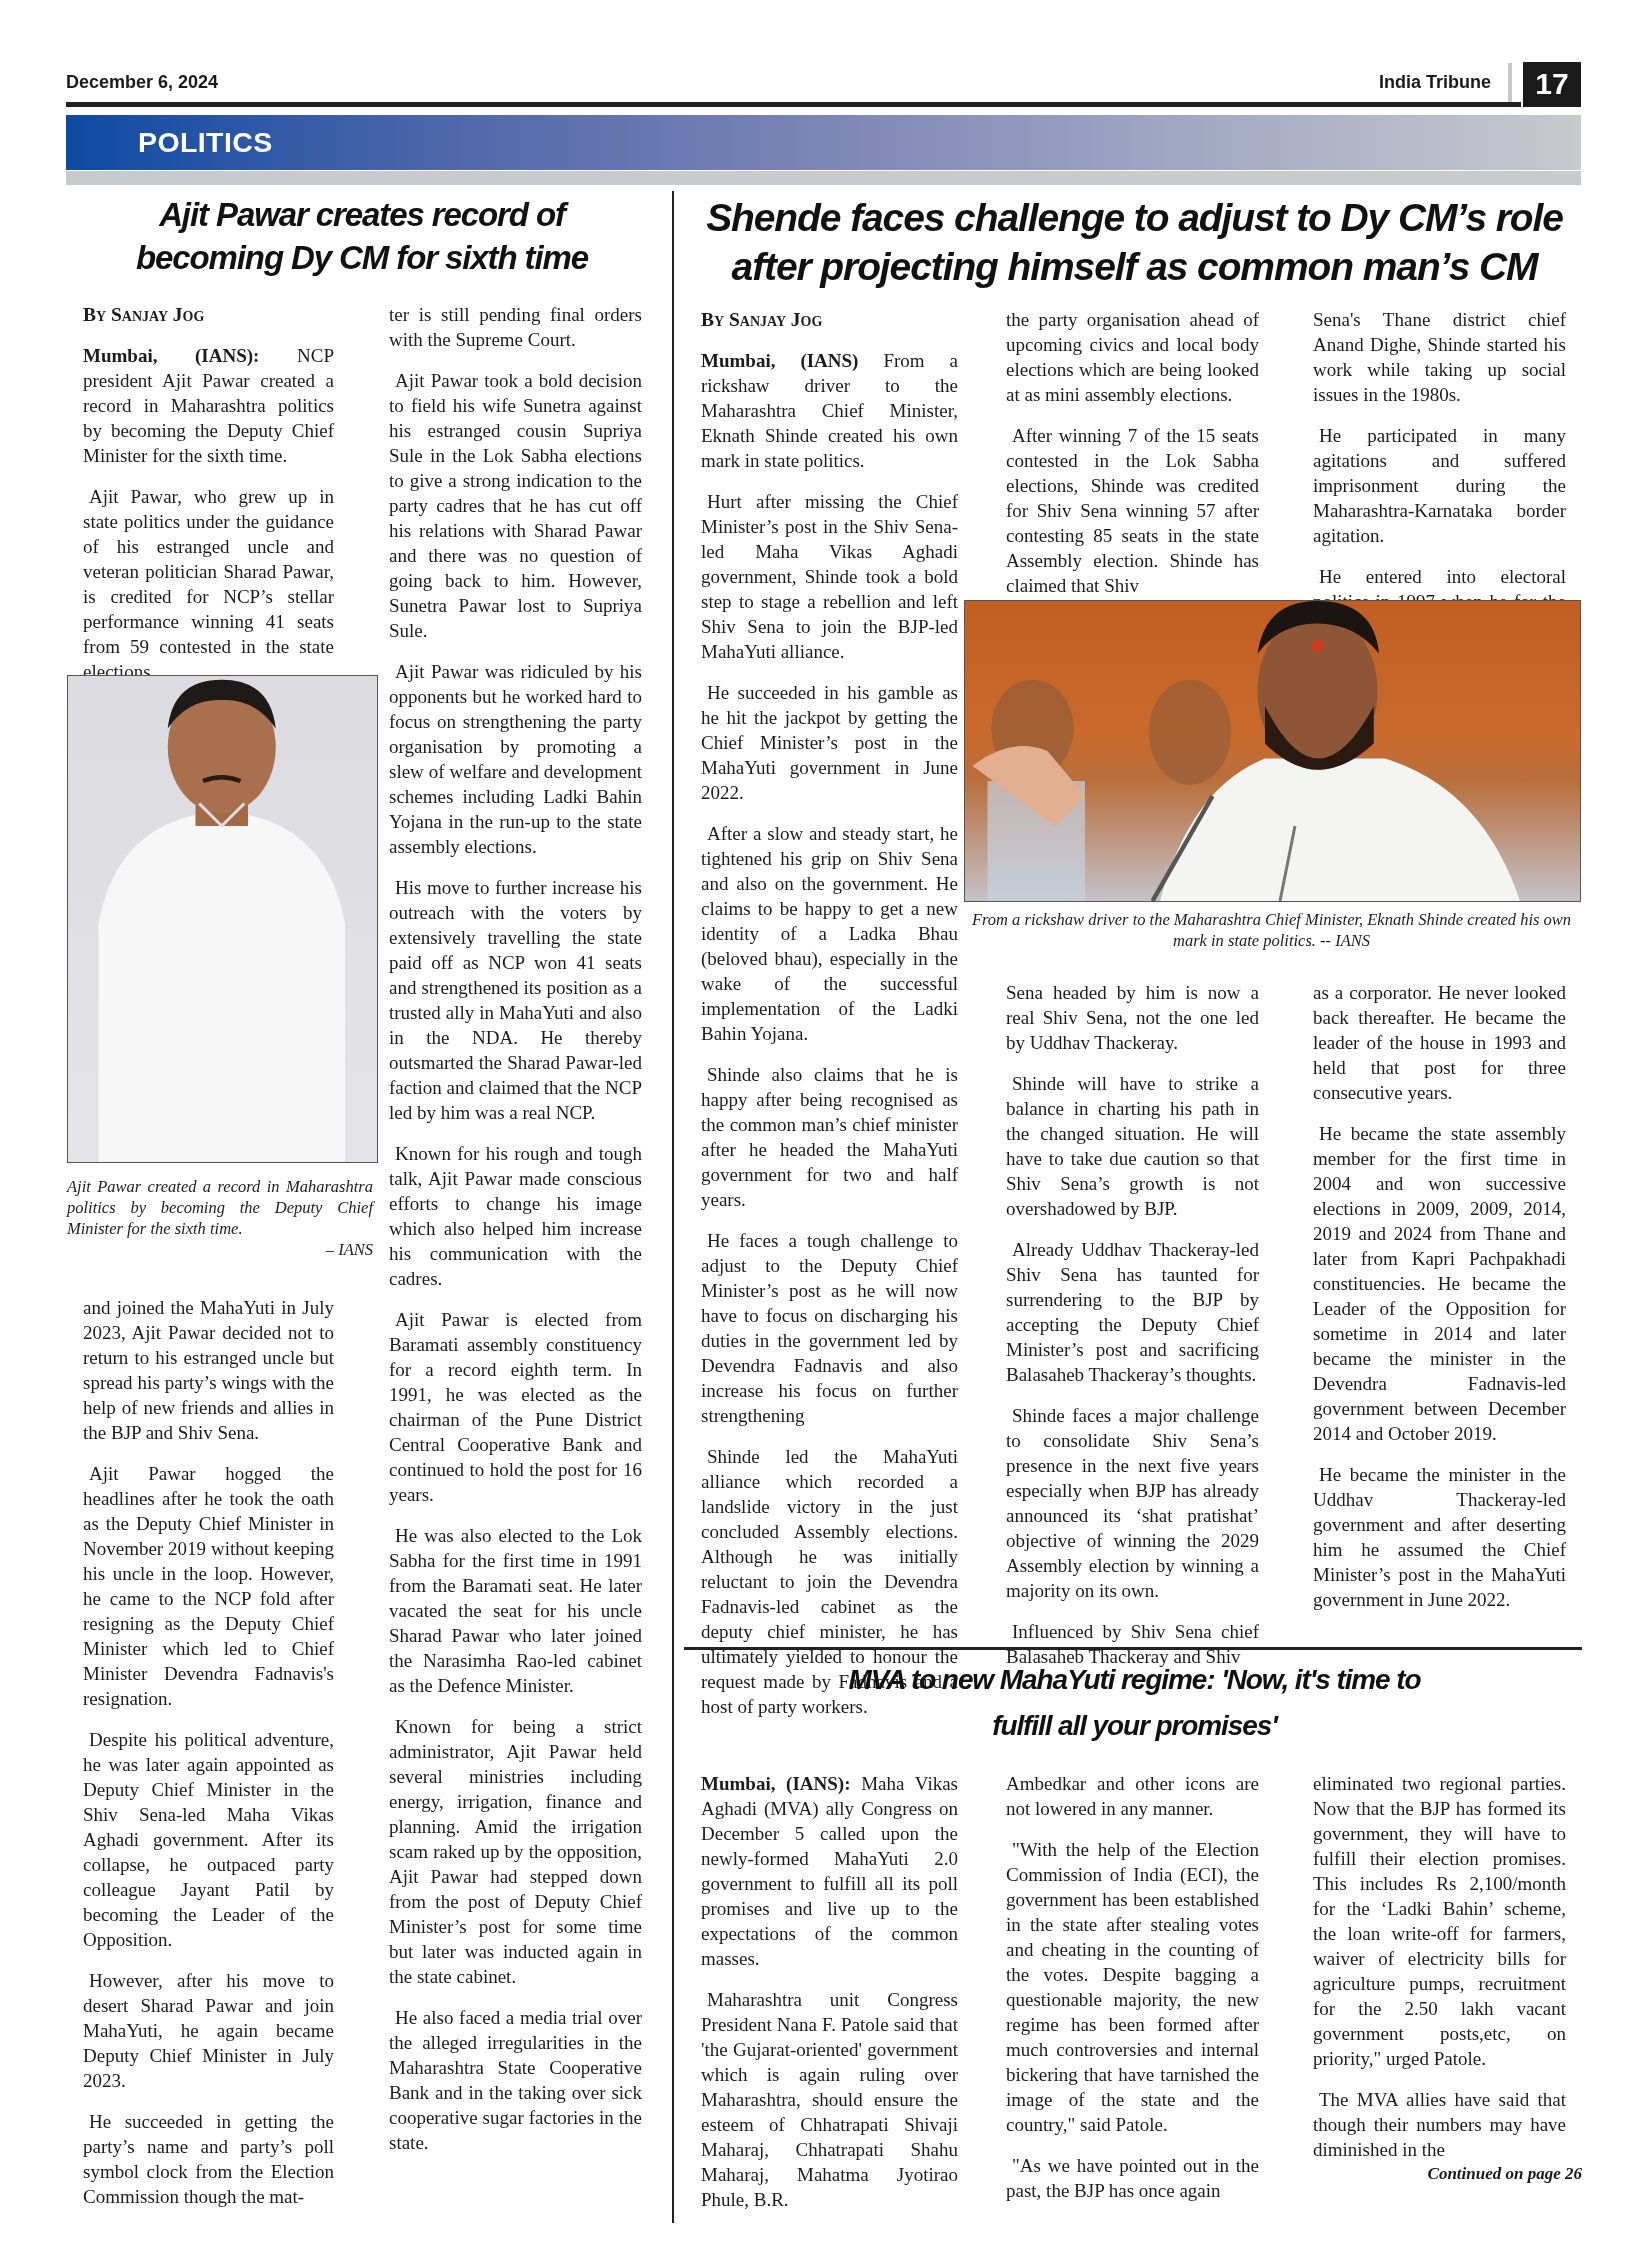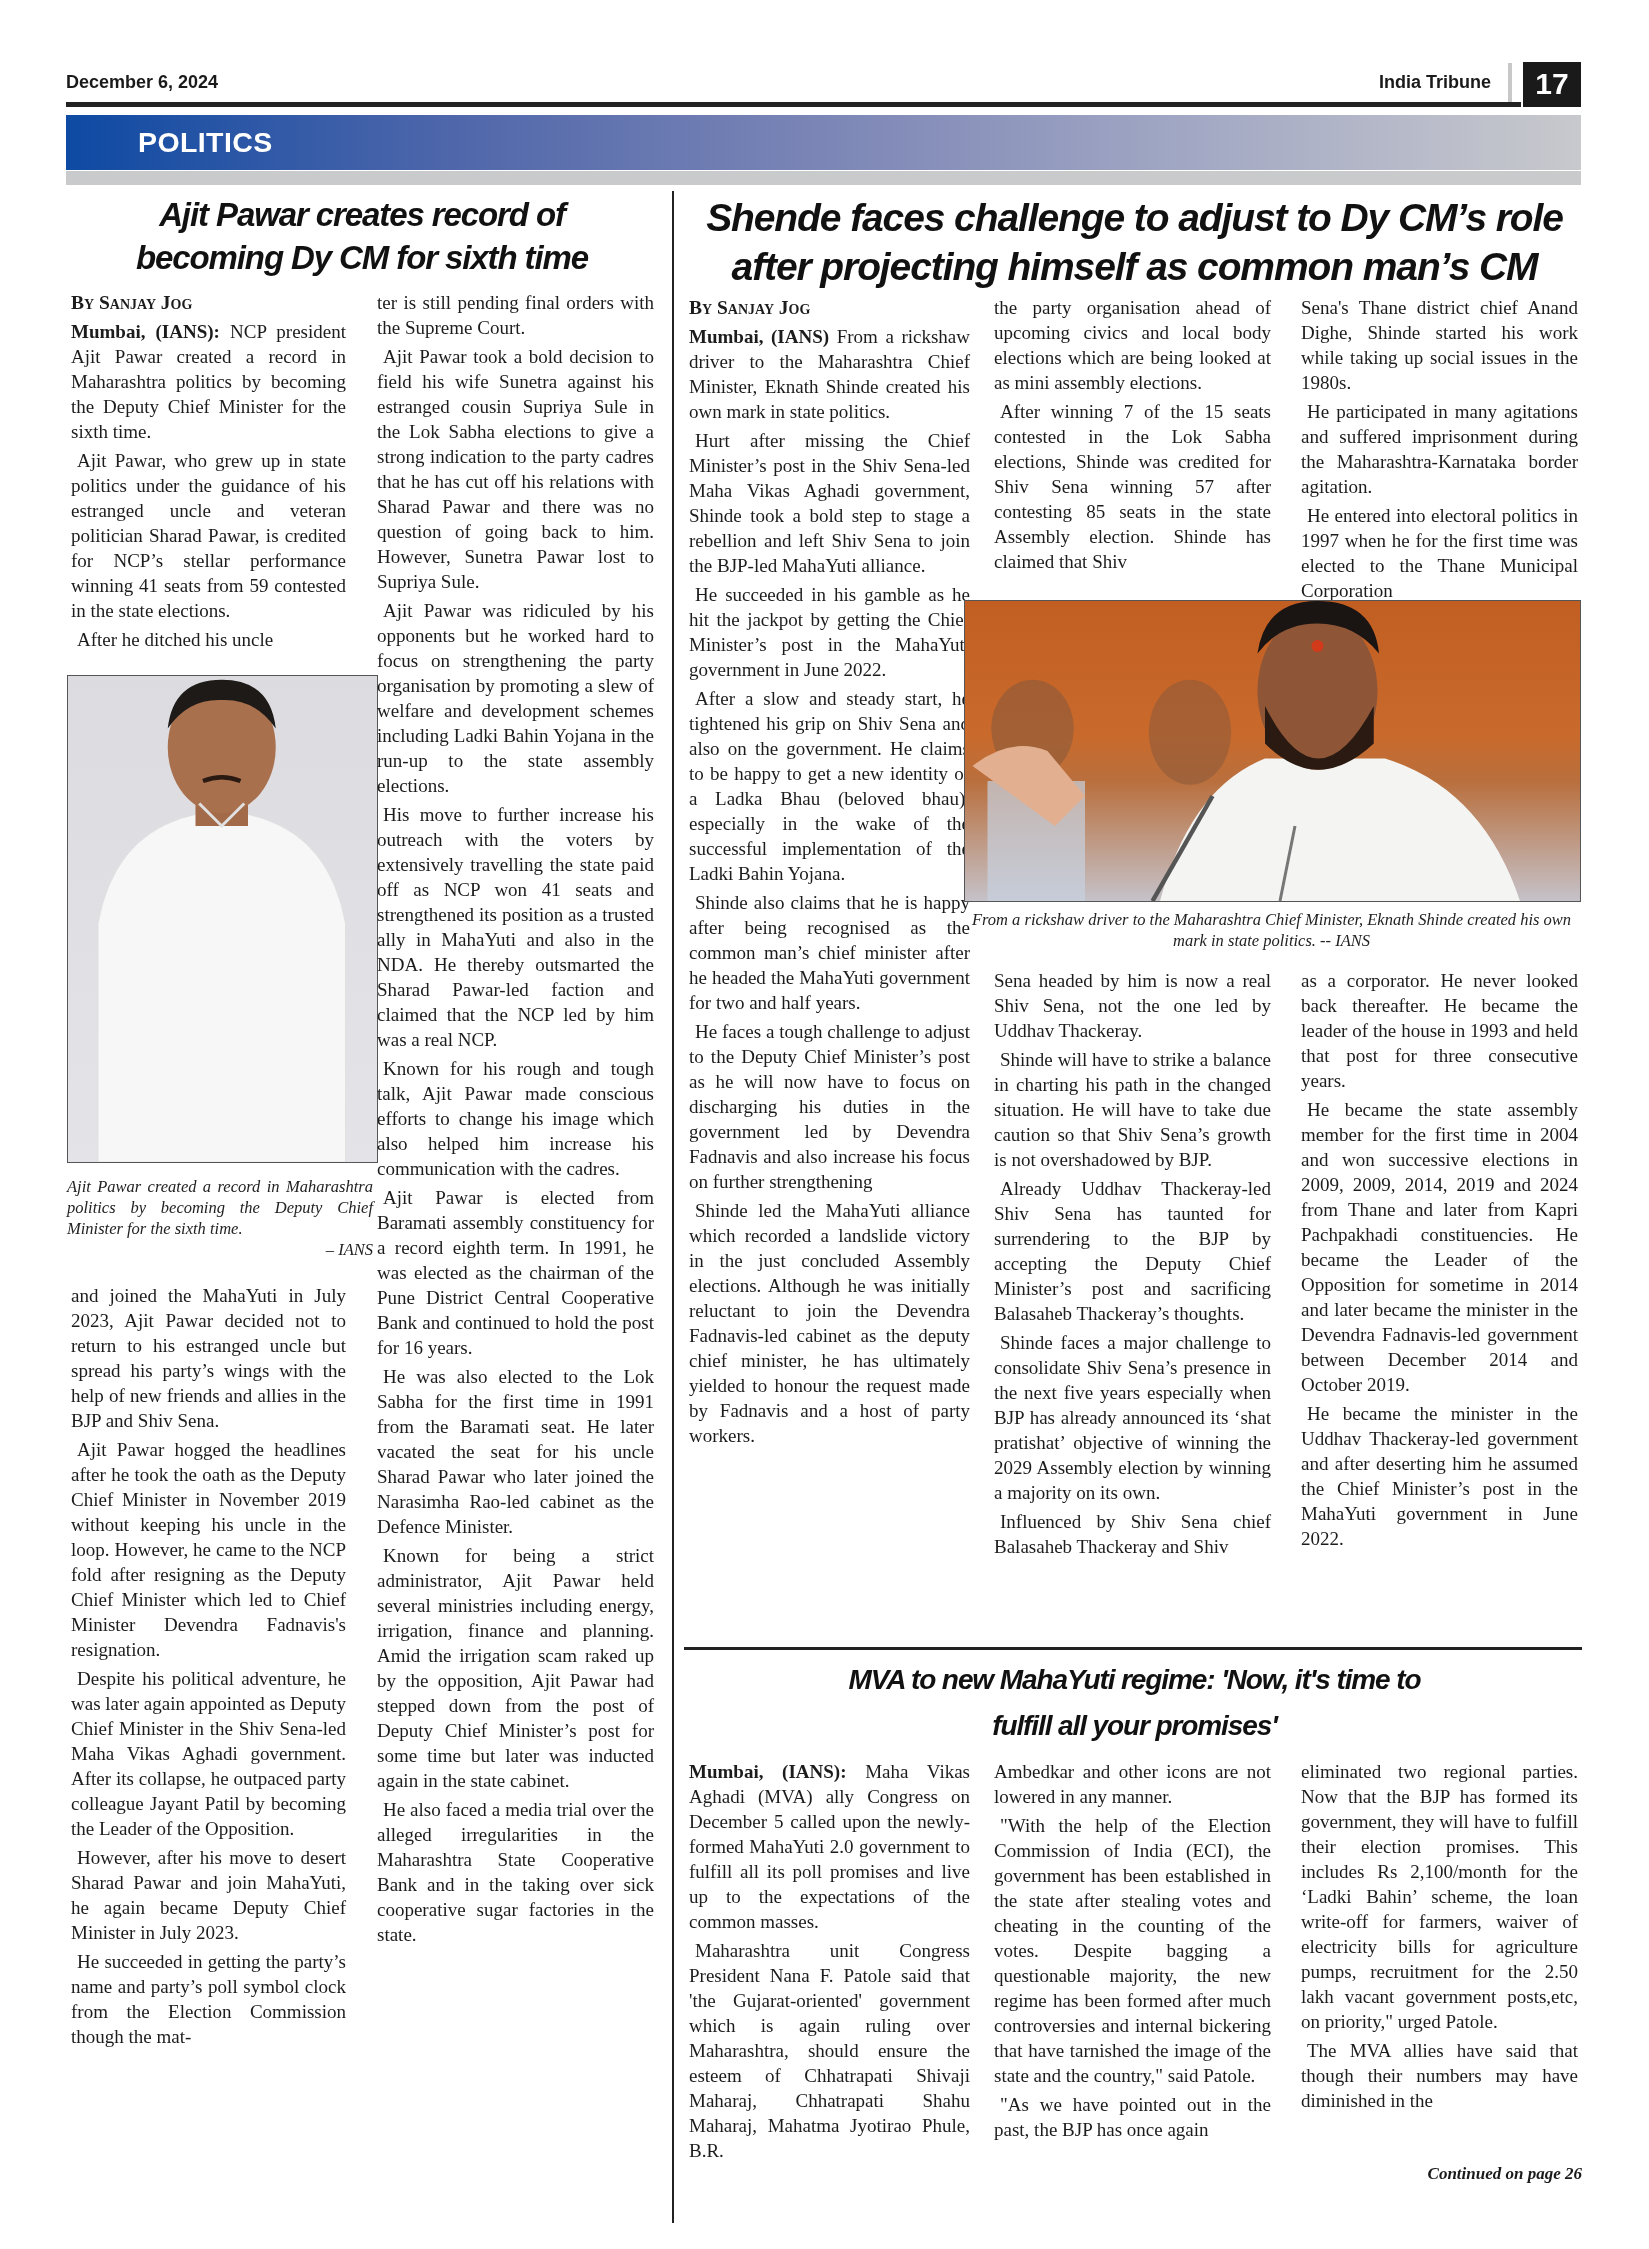--- a/index.html
+++ b/index.html
@@ -16,21 +16,21 @@
   .section-band { position: absolute; left: 66px; top: 115px; width: 1515px; height: 55px;
     background: linear-gradient(90deg, #0e4aa3 0%, #4e66aa 25%, #7c86b6 50%, #a3a9c4 75%, #c8c9cd 100%); }
   .section-band span { position: absolute; left: 72px; top: 10.5px; color: #fff; font-size: 28.5px; font-weight: bold; font-family: "Liberation Sans", sans-serif; letter-spacing: 0.4px; }
   .section-underband { position: absolute; left: 66px; top: 171px; width: 1515px; height: 13.5px; background: #c9cacc; }
 
   
   .headline { position: absolute; text-align: center; font-family: "Liberation Sans", "DejaVu Sans", sans-serif; font-weight: bold; color: #111; letter-spacing: -1.1px; transform-origin: center top; font-style: italic; }
 
   
   .col { position: absolute; font-family: "Liberation Serif", "DejaVu Serif", serif; font-size: 19px; line-height: 25px; text-align: justify; hyphens: none; color: #1c1c1c; }
-  .col p { margin: 4px; text-indent: 6px; }
+  .col p { margin: 16px; text-indent: 6px; }
   .col p.noindent { text-indent: 0; }
   .byline { font-weight: bold; font-variant: small-caps; font-size: 19.5px; }
   .dateline { font-weight: bold; }
 
   .vrule { position: absolute; width: 2.2px; background: #222; }
   .hrule { position: absolute; height: 3px; background: #222; }
 
   
   .photo { position: absolute; border: 1.5px solid #555; overflow: hidden; }
   .photo-ajit { background: linear-gradient(180deg, #dcdce0 0%, #e4e4e8 100%); }

